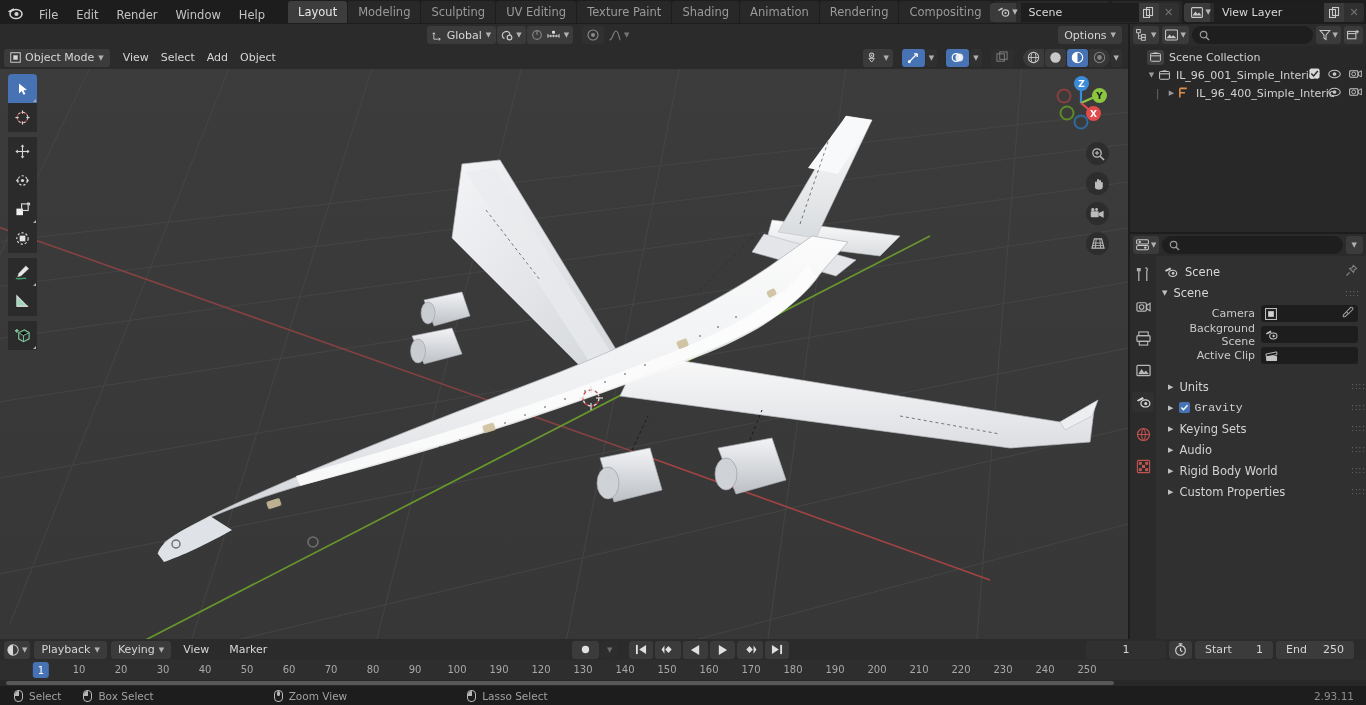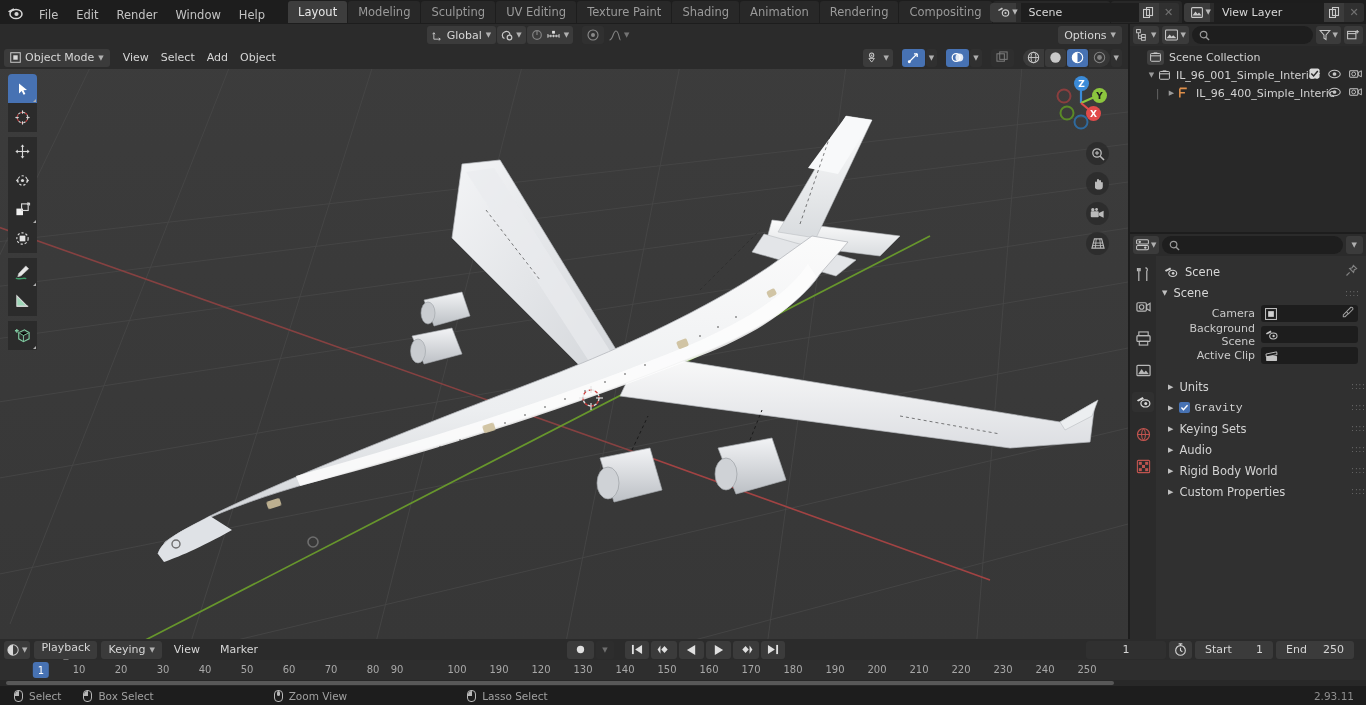--- a/index.html
+++ b/index.html
@@ -896,21 +896,21 @@
 
   <div class="timeline">
     <div class="tl-header">
       <div class="ol-drop">
         <svg width="13" height="12" viewBox="0 0 14 13">
             <circle cx="6.5" cy="6.5" r="5.6" fill="none" stroke="#c9c9c9" stroke-width="1.1"></circle>
             <path d="M6.5 0.9 A5.6 5.6 0 0 0 6.5 12.1 Z" fill="#d8d8d8"></path>
           </svg>
         <span class="chev">▼</span>
       </div>
-      <div class="hbtn" style="padding:0 7px;flex-direction:column;">
+      <div class="hbtn" style="padding:0 7px;">
         <span>Playback</span>
         <span class="chev">▼</span>
       </div>
       <div class="hbtn" style="padding:0 7px;">
         <span>Keying</span>
         <span class="chev">▼</span>
       </div>
       <div class="hbtn flat" style="padding:0 8px;">View</div>
       <div class="hbtn flat" style="padding:0 8px;">Marker</div>
 
@@ -987,21 +987,21 @@
     <div class="tl-scrub">
       <div class="playhead" style="left:41px;">1</div>
       <div class="tick" style="left:79px">10</div>
       <div class="tick" style="left:121px">20</div>
       <div class="tick" style="left:163px">30</div>
       <div class="tick" style="left:205px">40</div>
       <div class="tick" style="left:247px">50</div>
       <div class="tick" style="left:289px">60</div>
       <div class="tick" style="left:331px">70</div>
       <div class="tick" style="left:373px">80</div>
-      <div class="tick" style="left:397px">90</div>
+      <div class="tick" style="left:415px">90</div>
       <div class="tick" style="left:457px">100</div>
       <div class="tick" style="left:499px">190</div>
       <div class="tick" style="left:541px">120</div>
       <div class="tick" style="left:583px">130</div>
       <div class="tick" style="left:625px">140</div>
       <div class="tick" style="left:667px">150</div>
       <div class="tick" style="left:709px">160</div>
       <div class="tick" style="left:751px">170</div>
       <div class="tick" style="left:793px">180</div>
       <div class="tick" style="left:835px">190</div>

